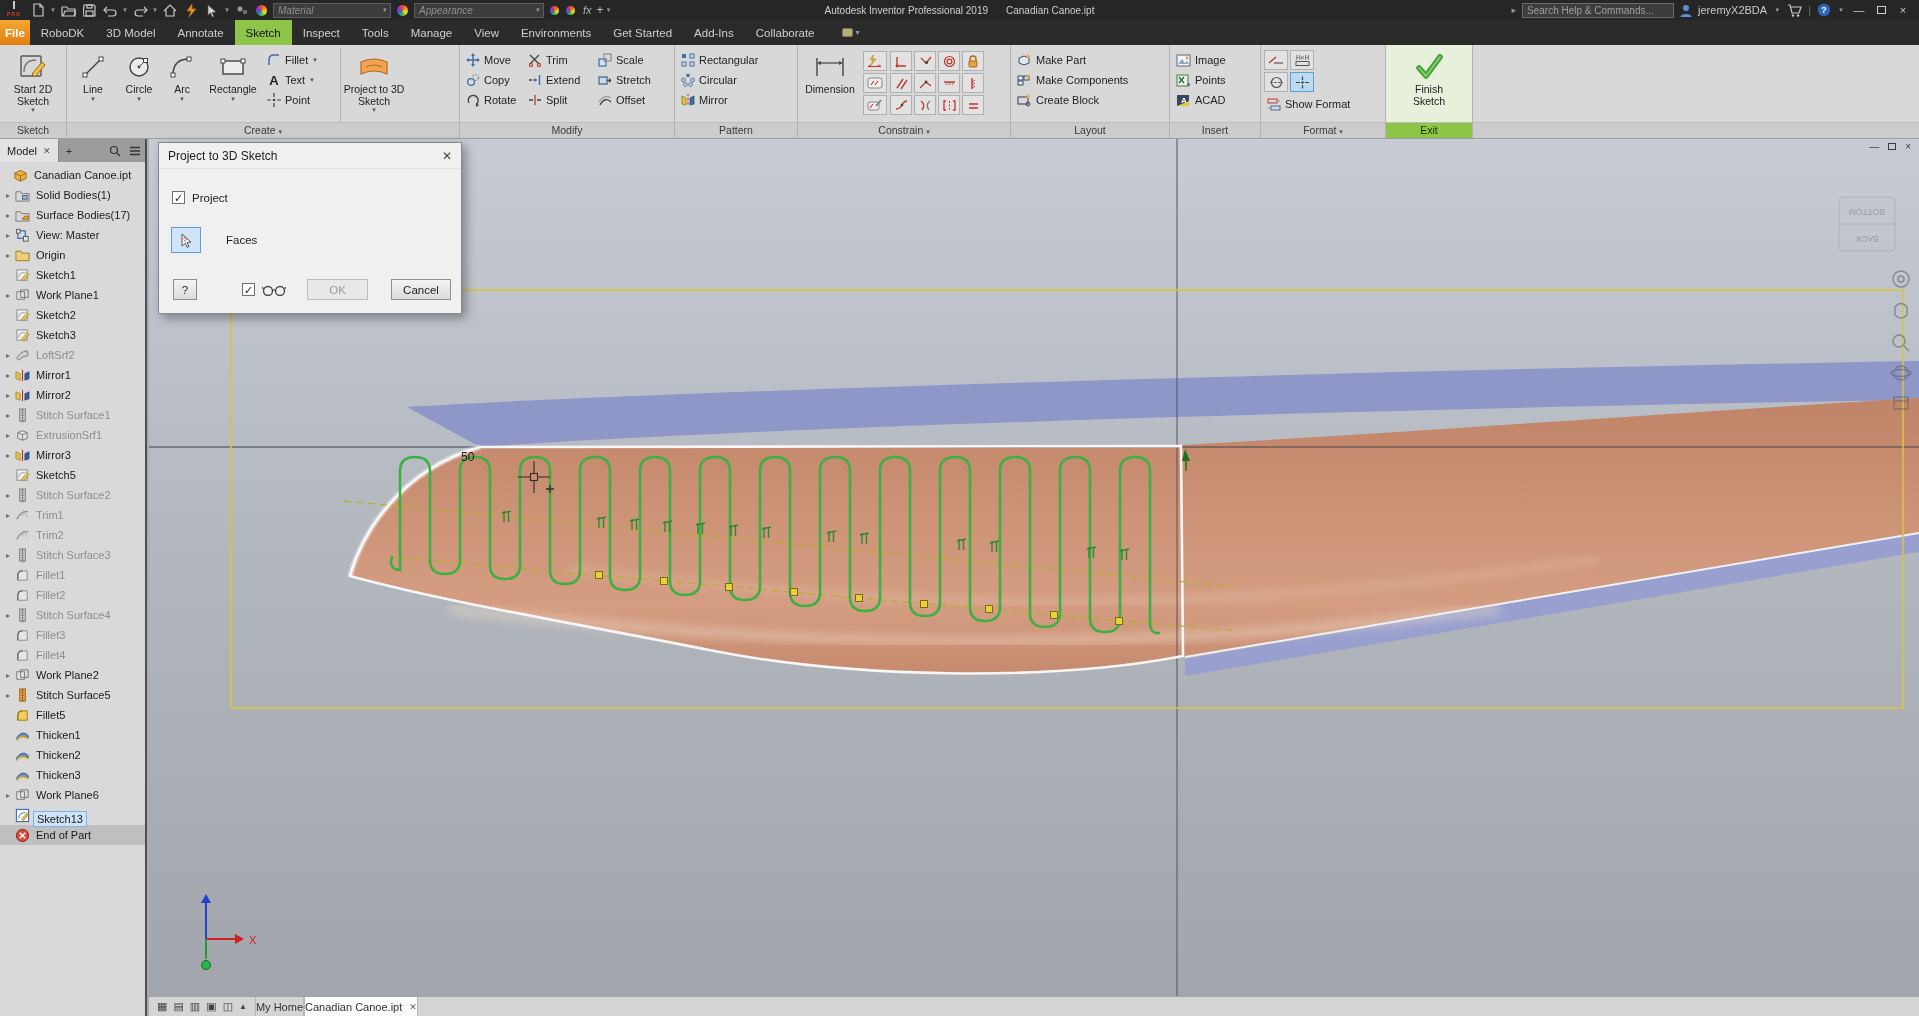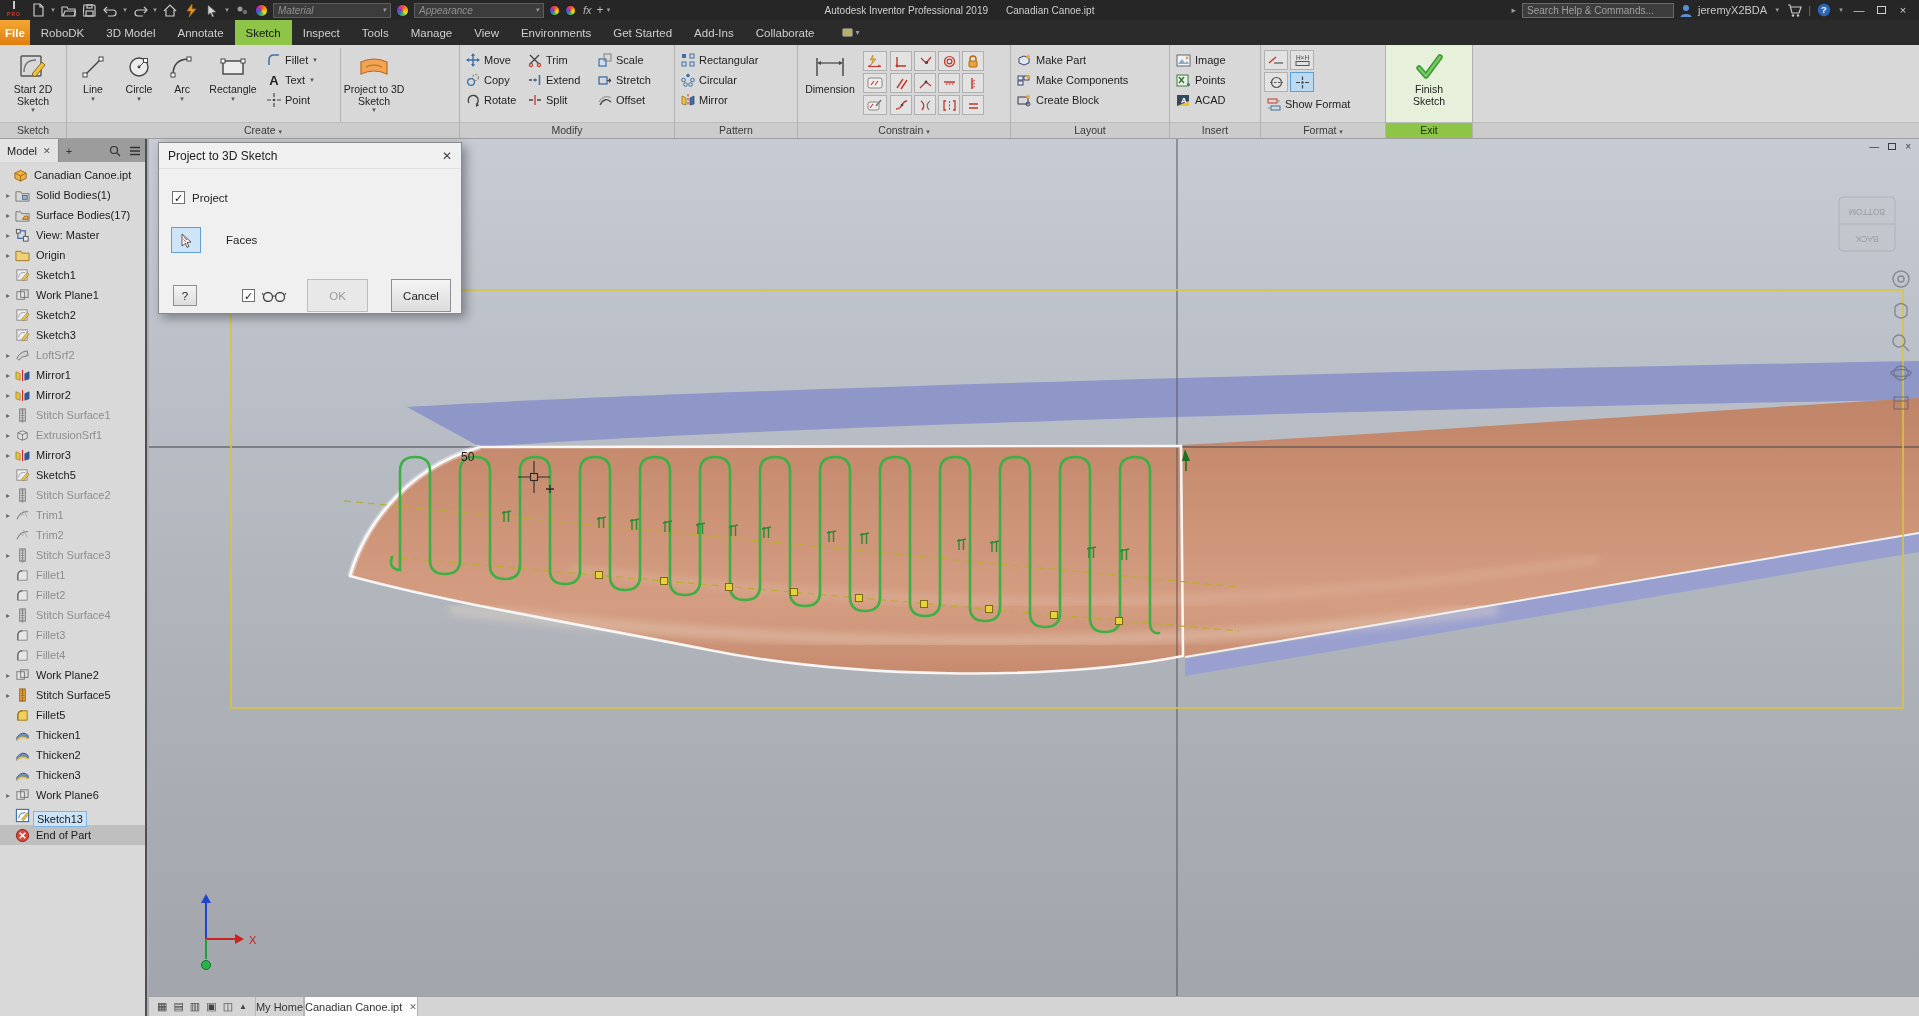--- a/index.html
+++ b/index.html
@@ -82,21 +82,21 @@
   .docwin{position:absolute;top:2px;right:8px;display:flex;gap:9px;align-items:center;color:#3c3c3c;font-size:10px;z-index:5;}
   .docwin .rb{width:8px;height:7px;border:1px solid #3c3c3c;display:inline-block;}
 
   
   .dialog{position:absolute;left:158px;top:142px;width:304px;height:172px;background:#f0f0f0;border:1px solid #8a8a8a;box-shadow:4px 4px 10px rgba(0,0,0,.35);z-index:10;font-size:11.5px;color:#222;}
   .dtitle{height:26px;display:flex;align-items:center;justify-content:space-between;padding:0 9px;border-bottom:1px solid #e0e0e0;font-size:12px;}
   .dclose{color:#444;font-size:12px;}
   .drow{position:absolute;display:flex;align-items:center;gap:7px;}
   .cb{width:13px;height:13px;background:#fff;border:1px solid #707070;display:flex;align-items:center;justify-content:center;font-size:11px;color:#222;line-height:10px;}
   .facesbtn{width:30px;height:26px;background:#cfe4f7;border:1px solid #5e9fd4;display:flex;align-items:center;justify-content:center;}
-  .dbtn{height:33px;border:1px solid #8f8f8f;background:linear-gradient(#f4f4f4,#dcdcdc);display:flex;align-items:center;justify-content:center;font-size:11.5px;color:#222;}
+  .dbtn{height:21px;border:1px solid #8f8f8f;background:linear-gradient(#f4f4f4,#dcdcdc);display:flex;align-items:center;justify-content:center;font-size:11.5px;color:#222;}
   .dbtn.disabled{color:#9a9a9a;border-color:#bdbdbd;background:#e8e8e8;}
   .helpbtn{width:24px;height:21px;}
 
   
   .statusbar{position:absolute;left:149px;right:0;bottom:0;height:20px;background:#d4d4d4;border-top:1px solid #a3a3a3;display:flex;align-items:stretch;font-size:11px;color:#333;}
   .sb-icons{display:flex;align-items:center;gap:6px;padding:0 8px;color:#444;font-size:11px;}
   .sbtab{display:flex;align-items:center;gap:7px;padding:0 0;border-left:1px solid #b5b5b5;border-right:1px solid #b5b5b5;}
   .sbtab.active{background:#fbfbfb;}
   .sbtab .x{color:#666;font-size:9px;}
 </style>

